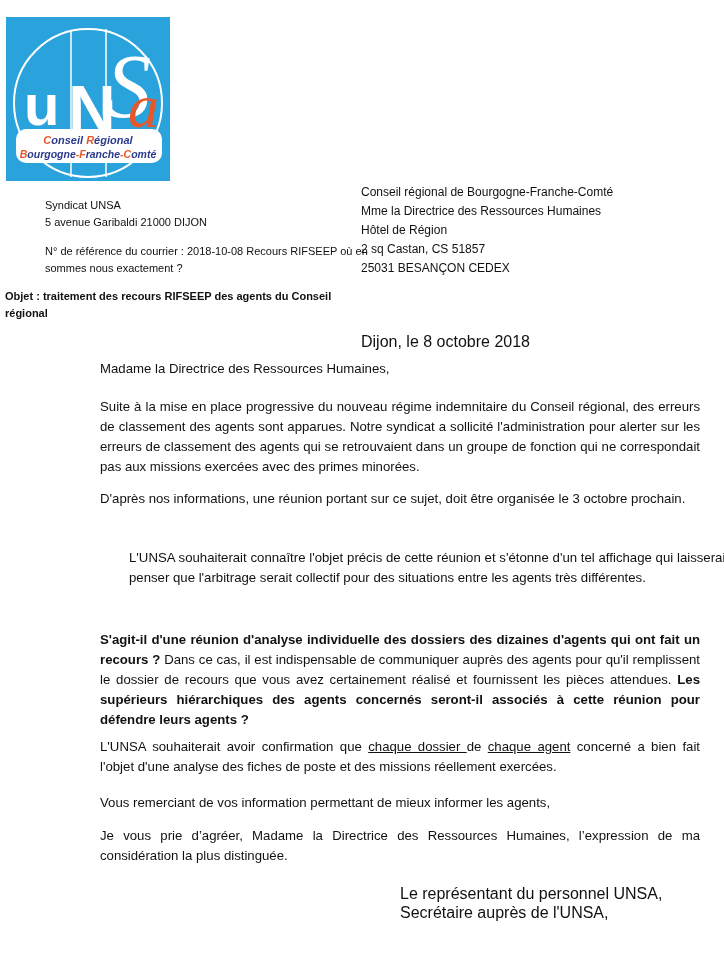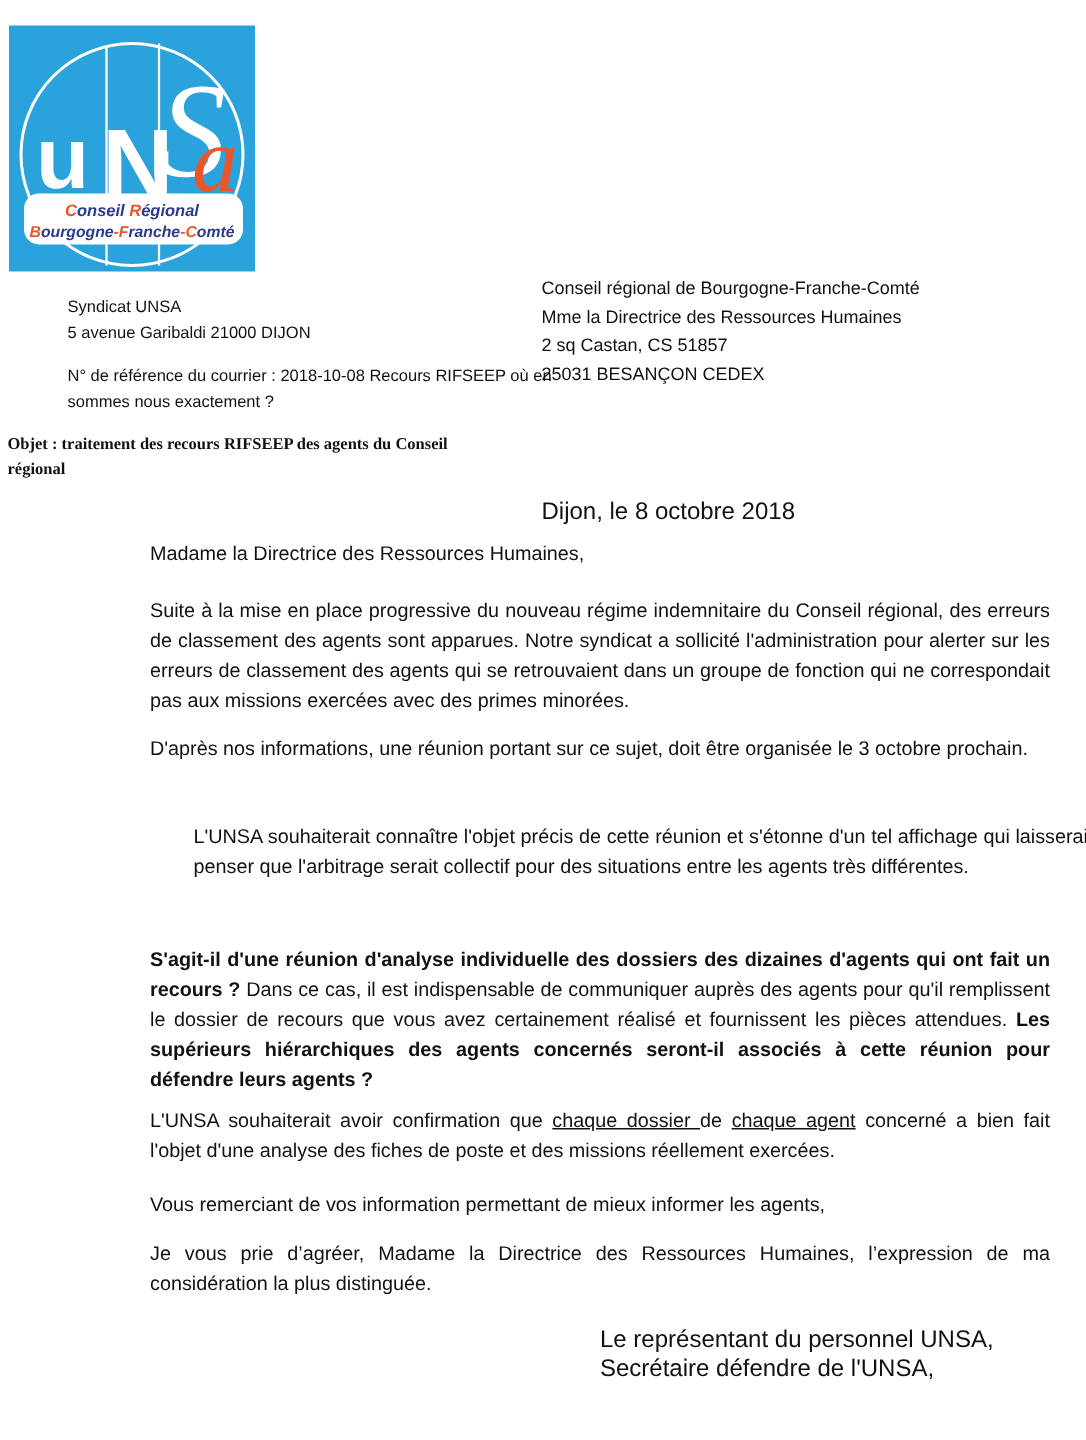--- a/index.html
+++ b/index.html
@@ -4,21 +4,21 @@
 <style>
   html, body { margin: 0; padding: 0; background: #ffffff; }
   body { width: 724px; height: 960px; position: relative; overflow: hidden;
          font-family: "Liberation Sans", sans-serif; color: #111; }
   .abs { position: absolute; }
   .logo { left: 6px; top: 17px; width: 164px; height: 164px; background: #2aa3dc; overflow: hidden; }
   .logo svg { display: block; }
   .small { font-size: 11px; line-height: 17px; }
   .sender { left: 5px; top: 197px; margin-left: 40px; }
   .ref { left: 5px; top: 243px; width: 330px; margin-left: 40px; }
-  .objet { left: 5px; top: 288px; width: 330px; font-weight: bold; font-family: Liberation Serif, serif; }
+  .objet { left: 5px; top: 288px; width: 330px; font-weight: bold; }
   .recipient { left: 361px; top: 183px; font-size: 12px; line-height: 19px; }
   .date { left: 361px; top: 333px; font-size: 16px; }
   .body-text { left: 100px; width: 600px; font-size: 13.2px; line-height: 20px; text-align: justify; }
   .body-text p { margin: 0; }
   .u { text-decoration: underline; }
   b { font-weight: bold; }
   .sig { left: 400px; top: 884px; font-size: 16px; line-height: 19px; }
 </style>
 </head>
 <body>
@@ -46,20 +46,21 @@
   <div>Syndicat UNSA</div>
   <div>5 avenue Garibaldi 21000 DIJON</div>
 </div>
 
 <div class="abs small ref">N° de référence du courrier : 2018-10-08 Recours RIFSEEP où en sommes nous exactement ?</div>
 <div class="abs small objet">Objet : traitement des recours RIFSEEP des agents du Conseil régional</div>
 
 <div class="abs recipient">
   <div>Conseil régional de Bourgogne-Franche-Comté</div>
   <div>Mme la Directrice des Ressources Humaines</div>
+  <div>Hôtel de Région</div>
   <div>2 sq Castan, CS 51857</div>
   <div>25031 BESANÇON CEDEX</div>
 </div>
 
 <div class="abs date">Dijon, le 8 octobre 2018</div>
 
 <div class="abs body-text" style="top:359px;">
   <p>Madame la Directrice des Ressources Humaines,</p>
 </div>
 <div class="abs body-text" style="top:397px;">
@@ -79,14 +80,14 @@
 </div>
 <div class="abs body-text" style="top:793px;">
   <p>Vous remerciant de vos information permettant de mieux informer les agents,</p>
 </div>
 <div class="abs body-text" style="top:826px;">
   <p>Je vous prie d’agréer, Madame la Directrice des Ressources Humaines, l’expression de ma considération la plus distinguée.</p>
 </div>
 
 <div class="abs sig">
   <div>Le représentant du personnel UNSA,</div>
-  <div>Secrétaire défendre de l'UNSA,</div>
+  <div>Secrétaire auprès de l'UNSA,</div>
 </div>
 
 </body></html>

